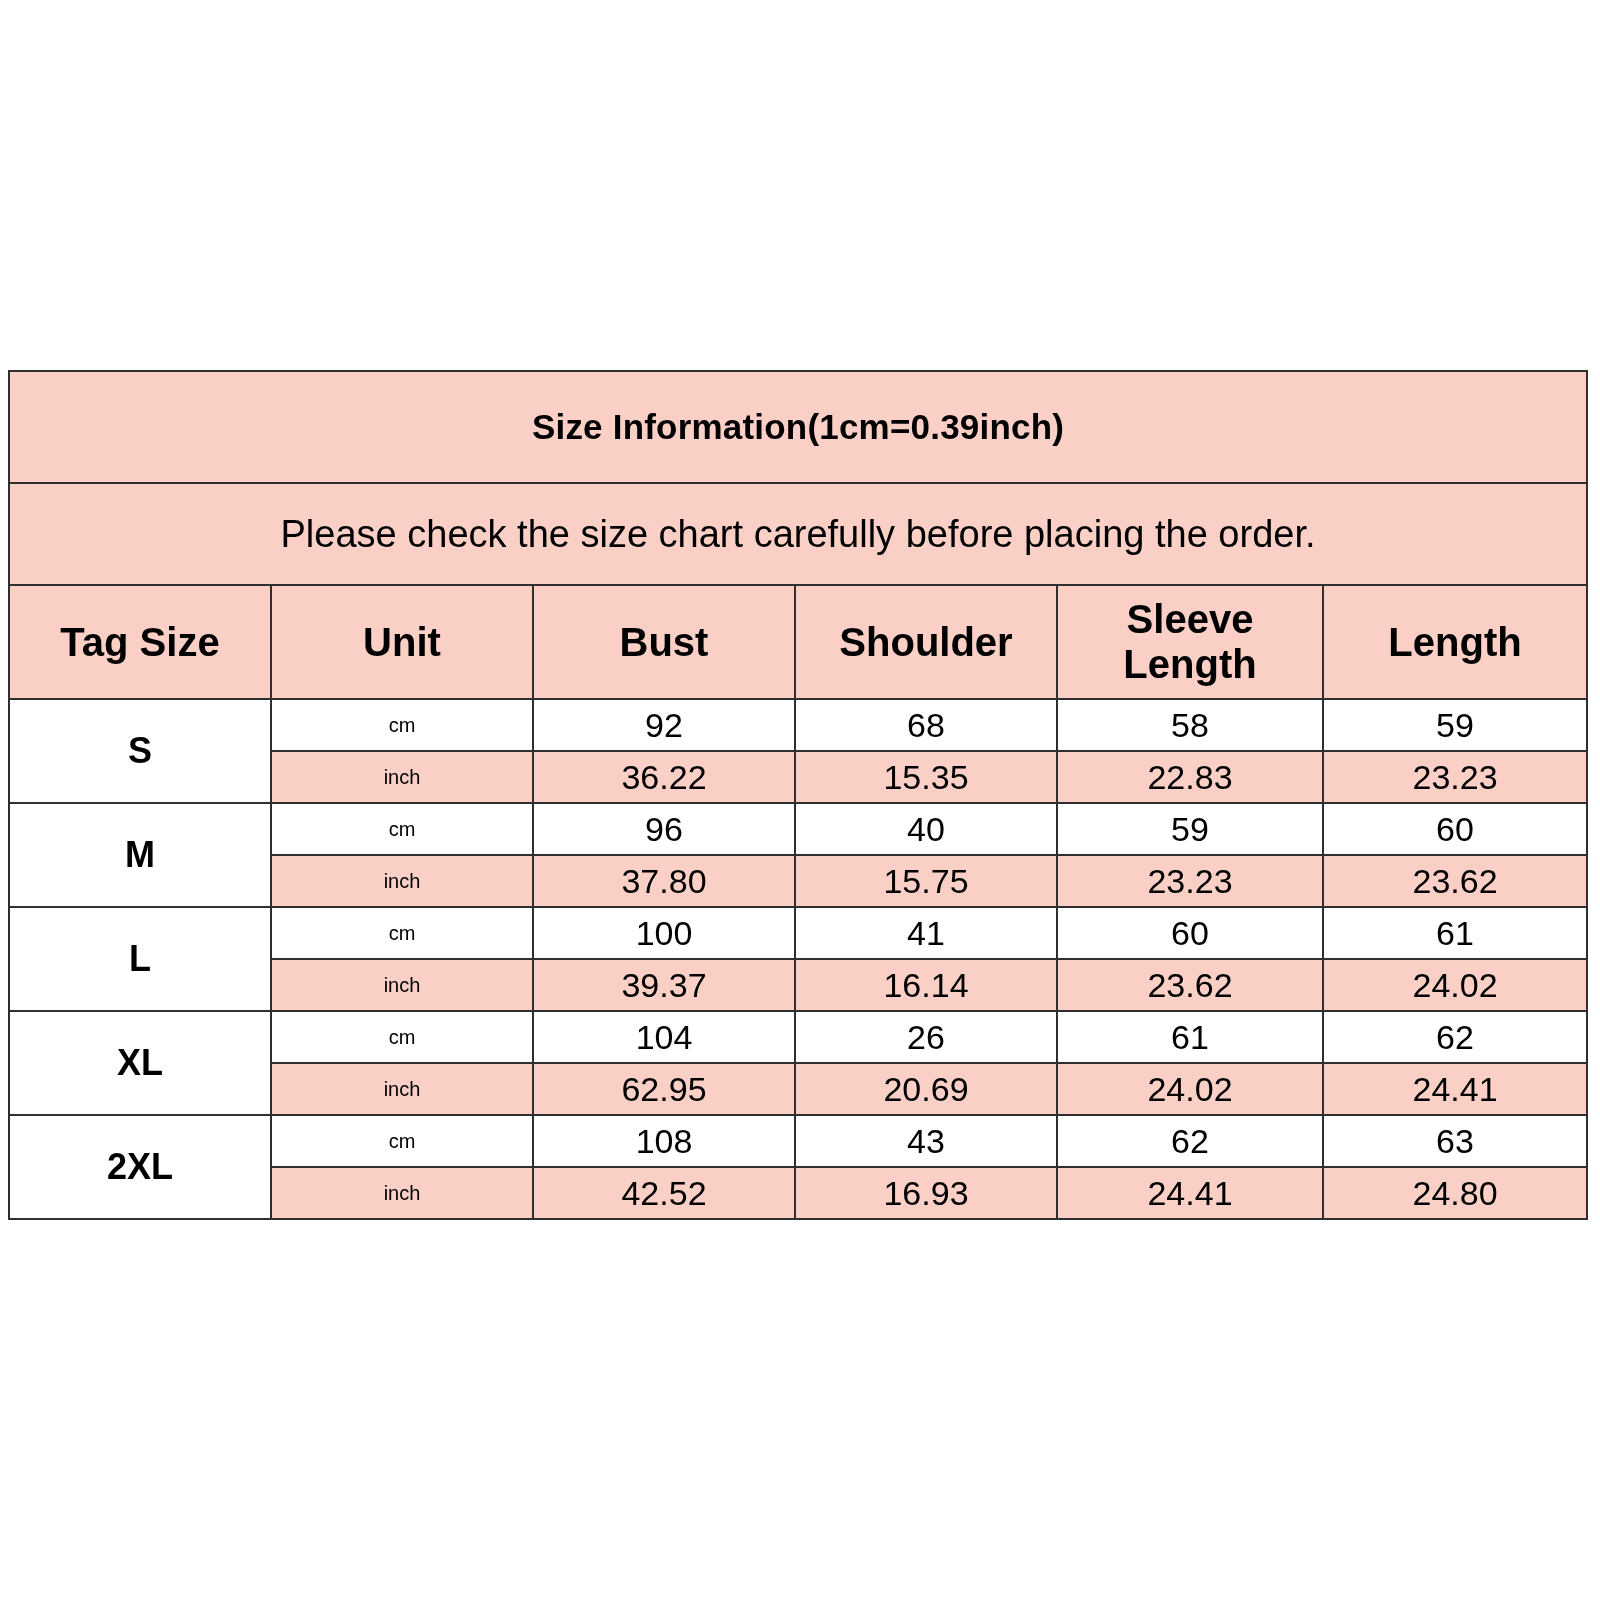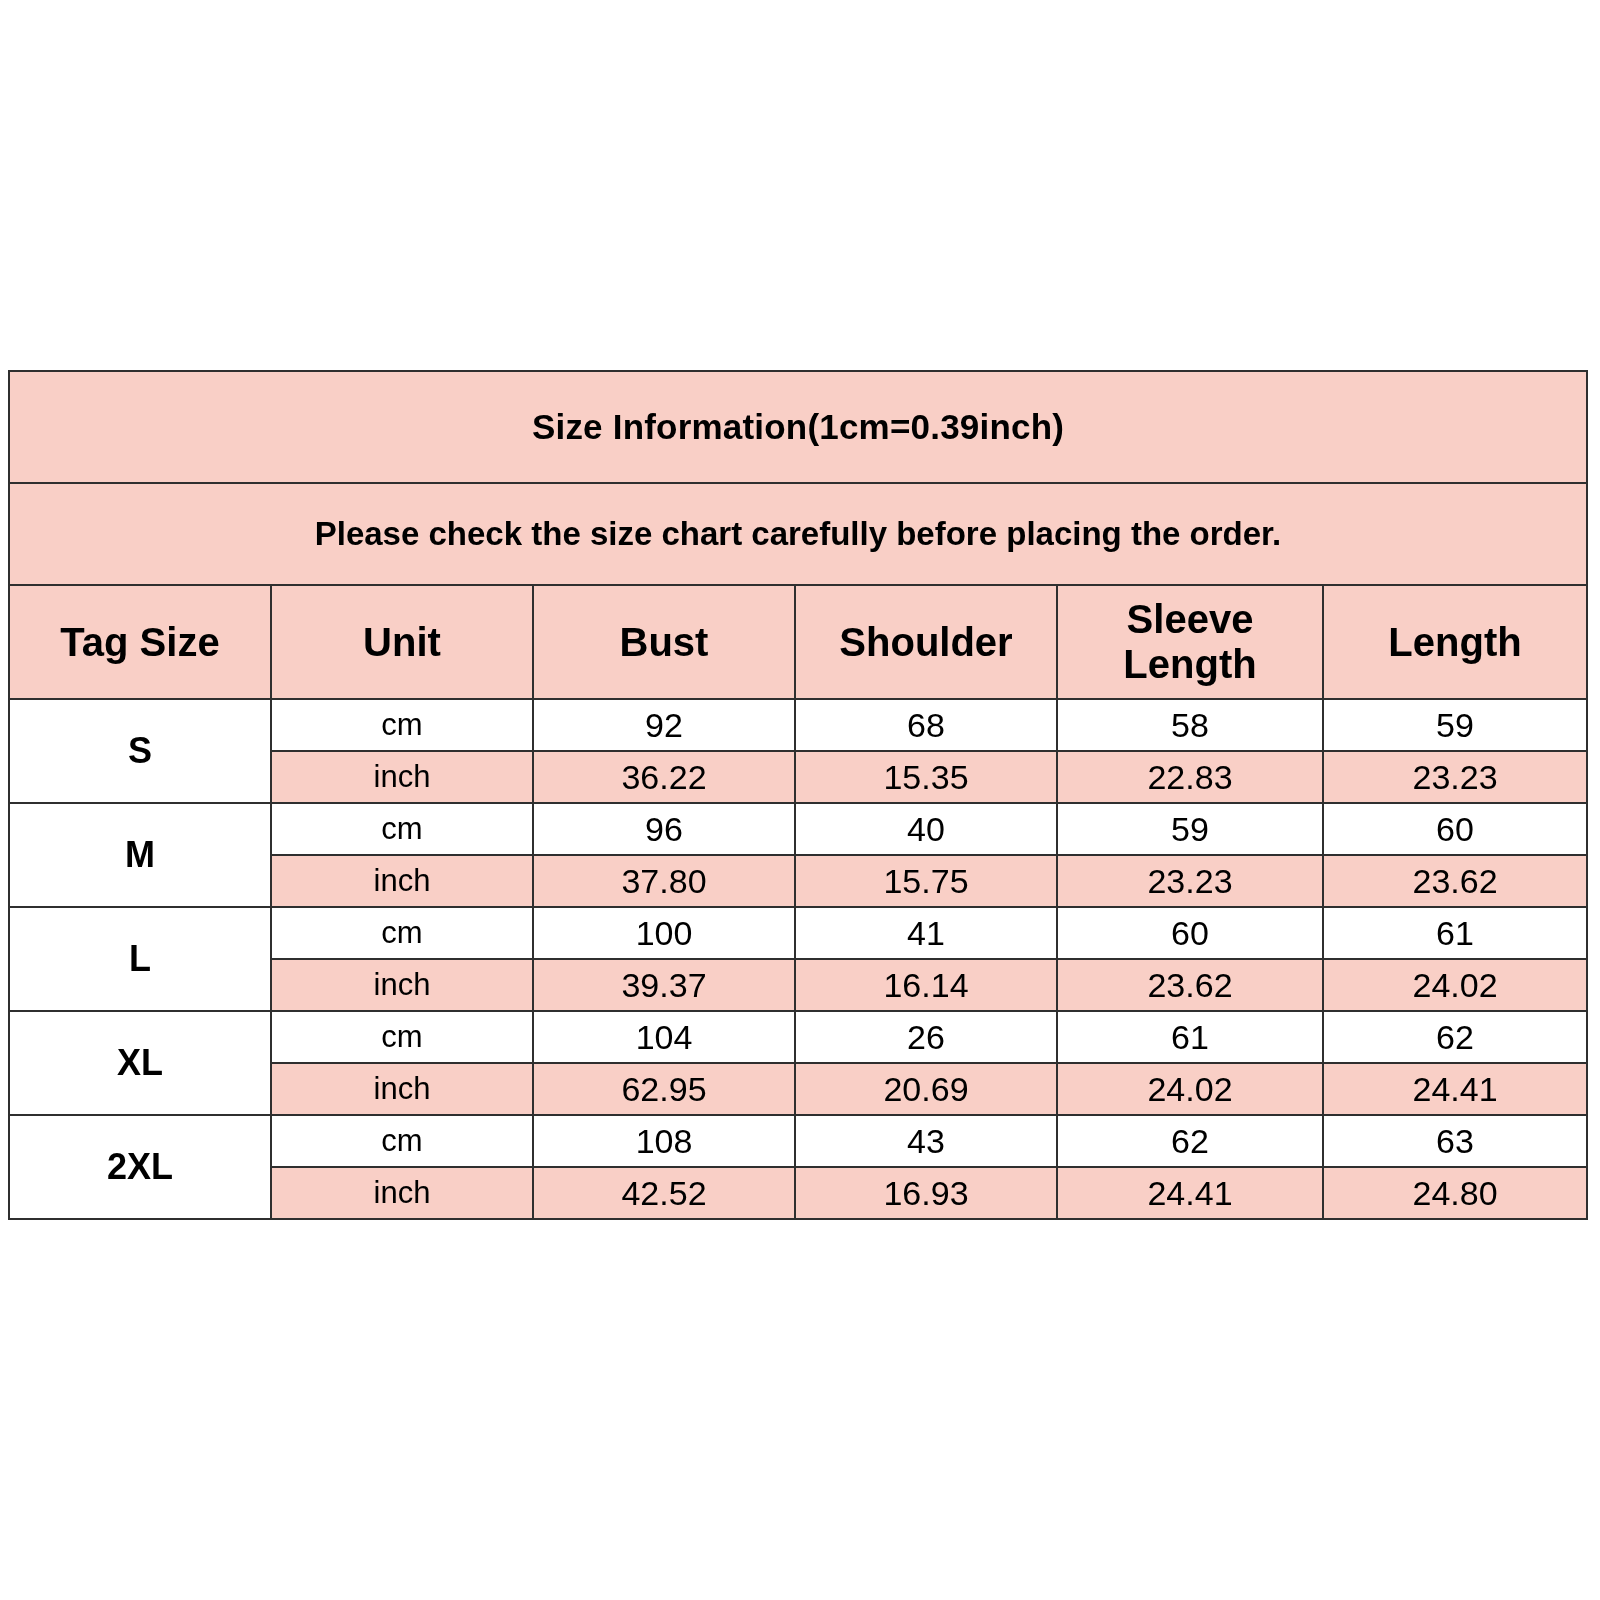--- a/index.html
+++ b/index.html
@@ -41,35 +41,35 @@
   .white { background: #ffffff; }
 
   .title-cell {
     height: 110px;
     font-size: 35px;
     font-weight: bold;
     letter-spacing: 0.2px;
   }
   .subtitle-cell {
     height: 100px;
-    font-size: 33px;
-    font-weight: bold;
+    font-size: 38px;
+    font-weight: normal;
   }
   .head-cell {
     height: 112px;
     font-size: 40px;
     font-weight: bold;
   }
   .tagsize-cell {
     font-size: 36px;
     font-weight: bold;
     height: 100px;
   }
   .unit-cell {
-    font-size: 31px;
+    font-size: 20px;
     font-weight: normal;
     height: 50px;
   }
   .val-cell {
     font-size: 34px;
     font-weight: normal;
     height: 50px;
   }
 
   

